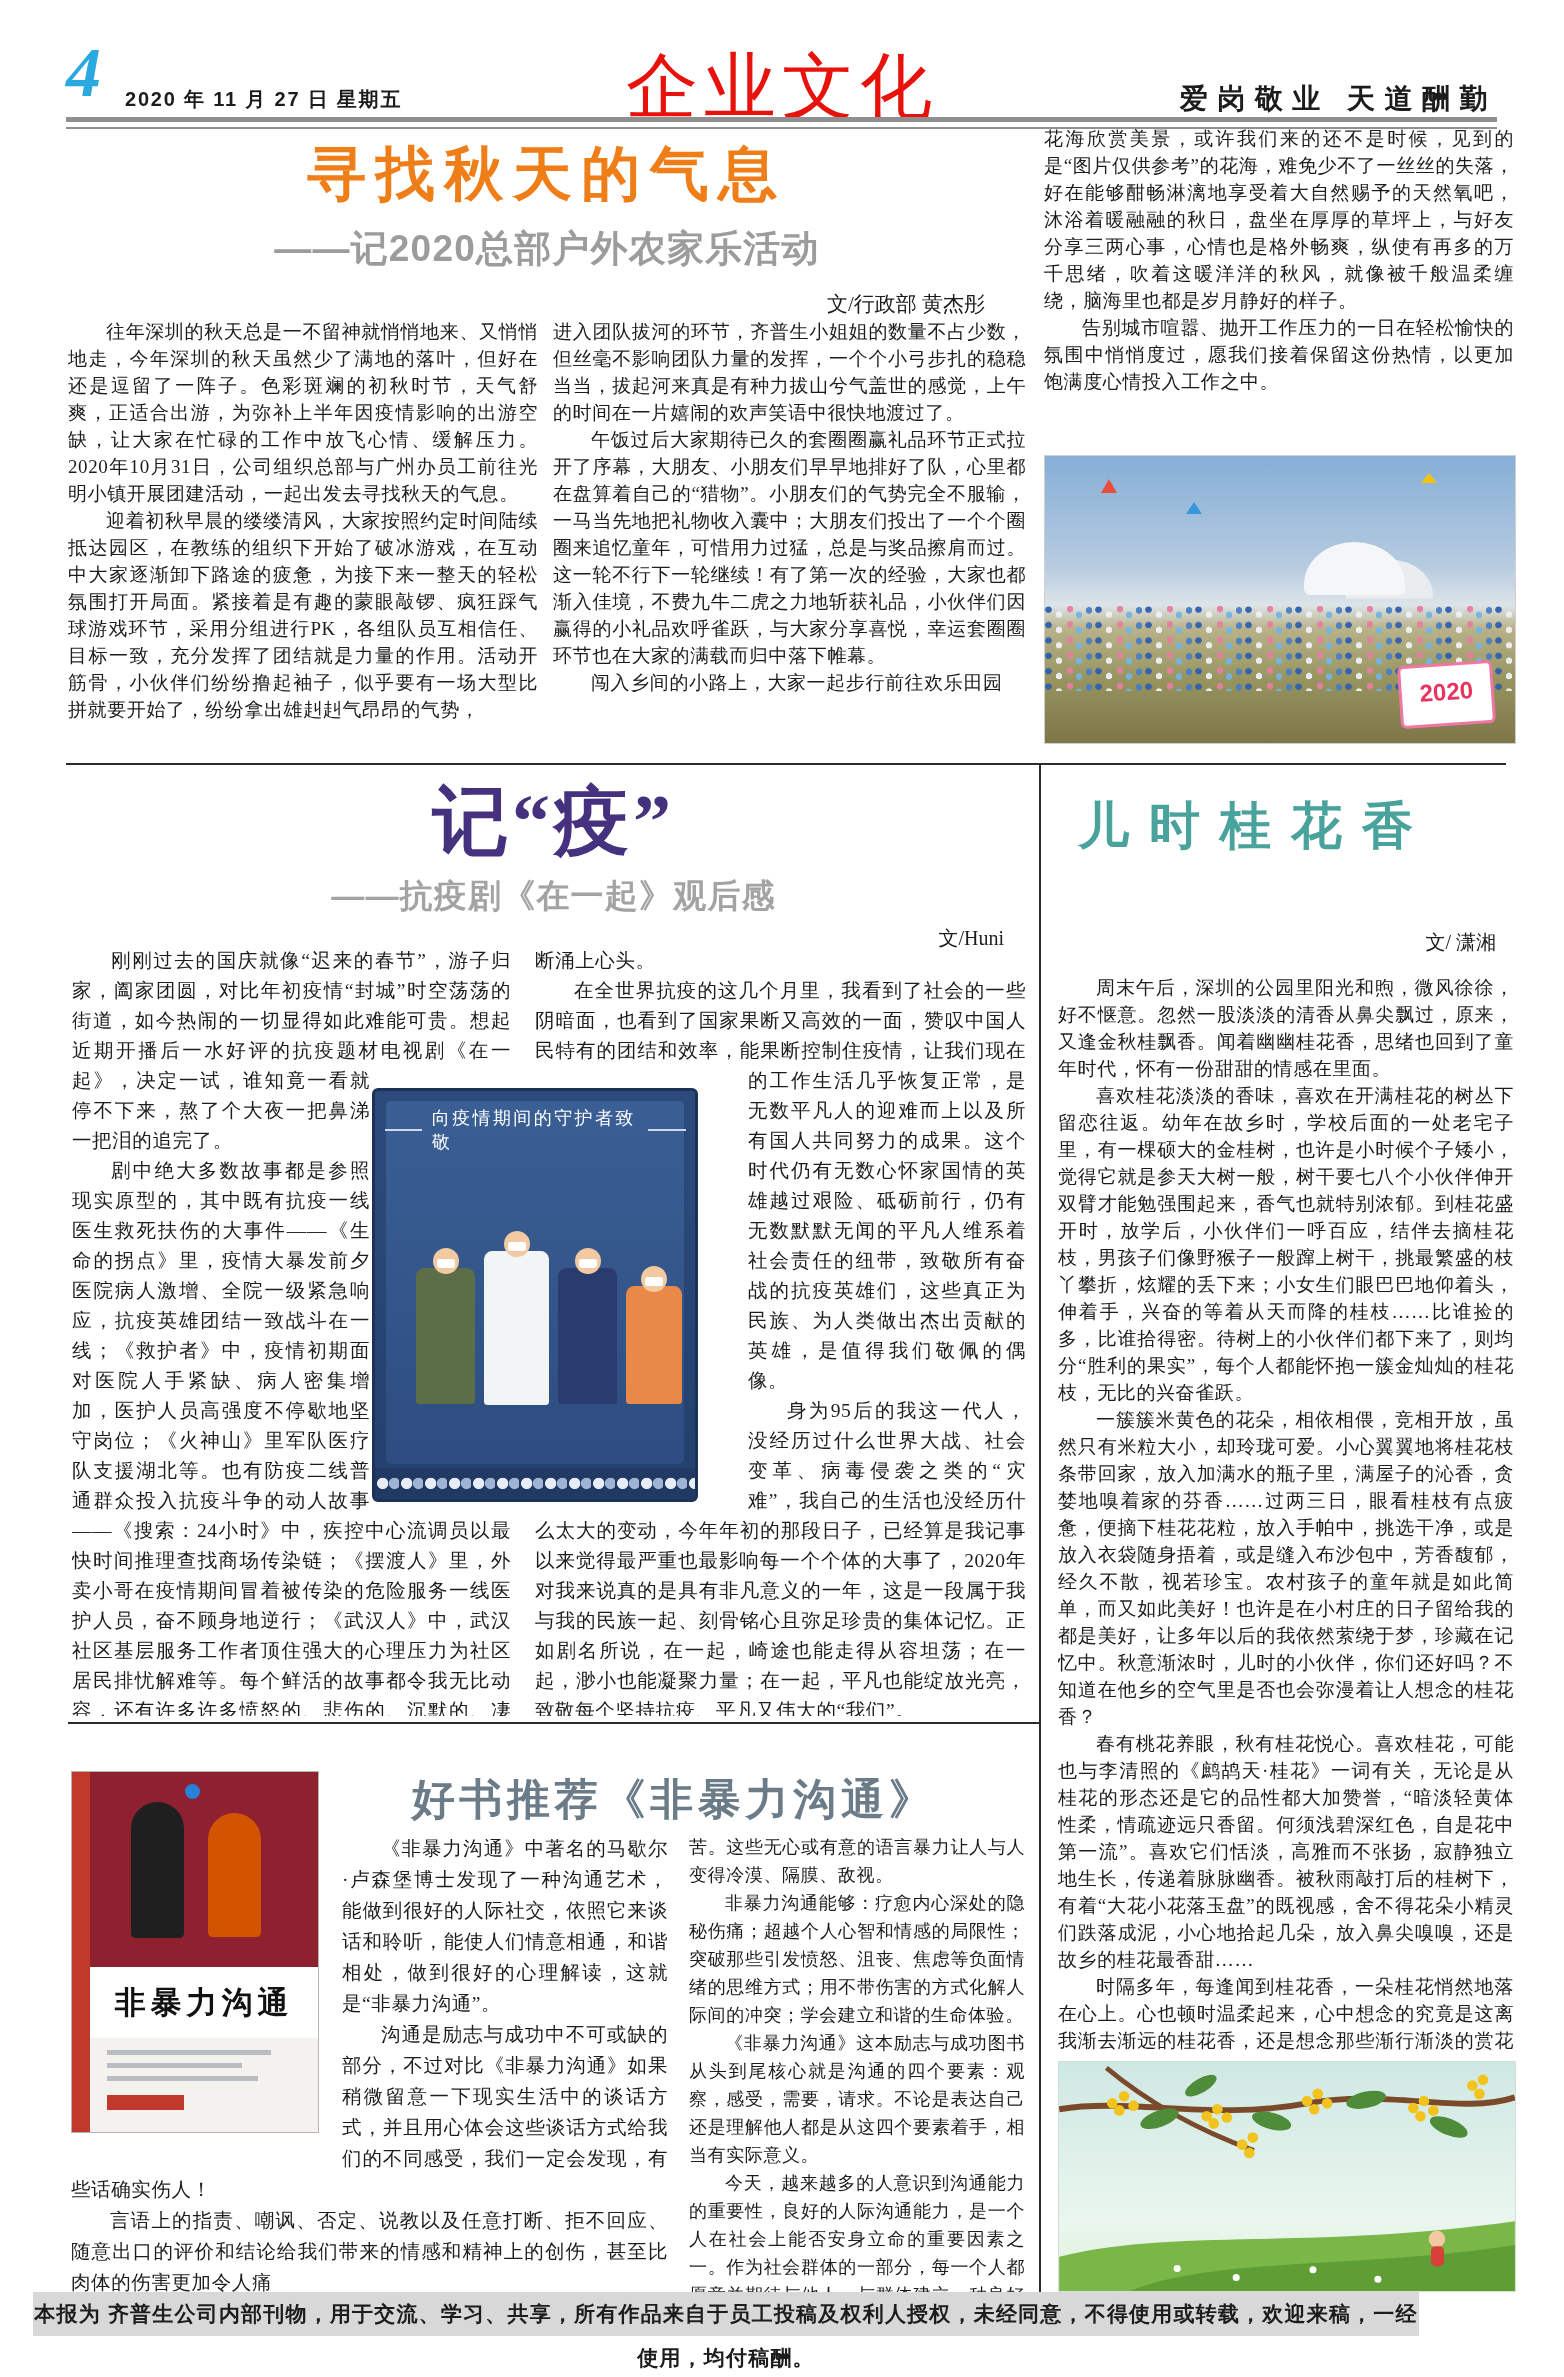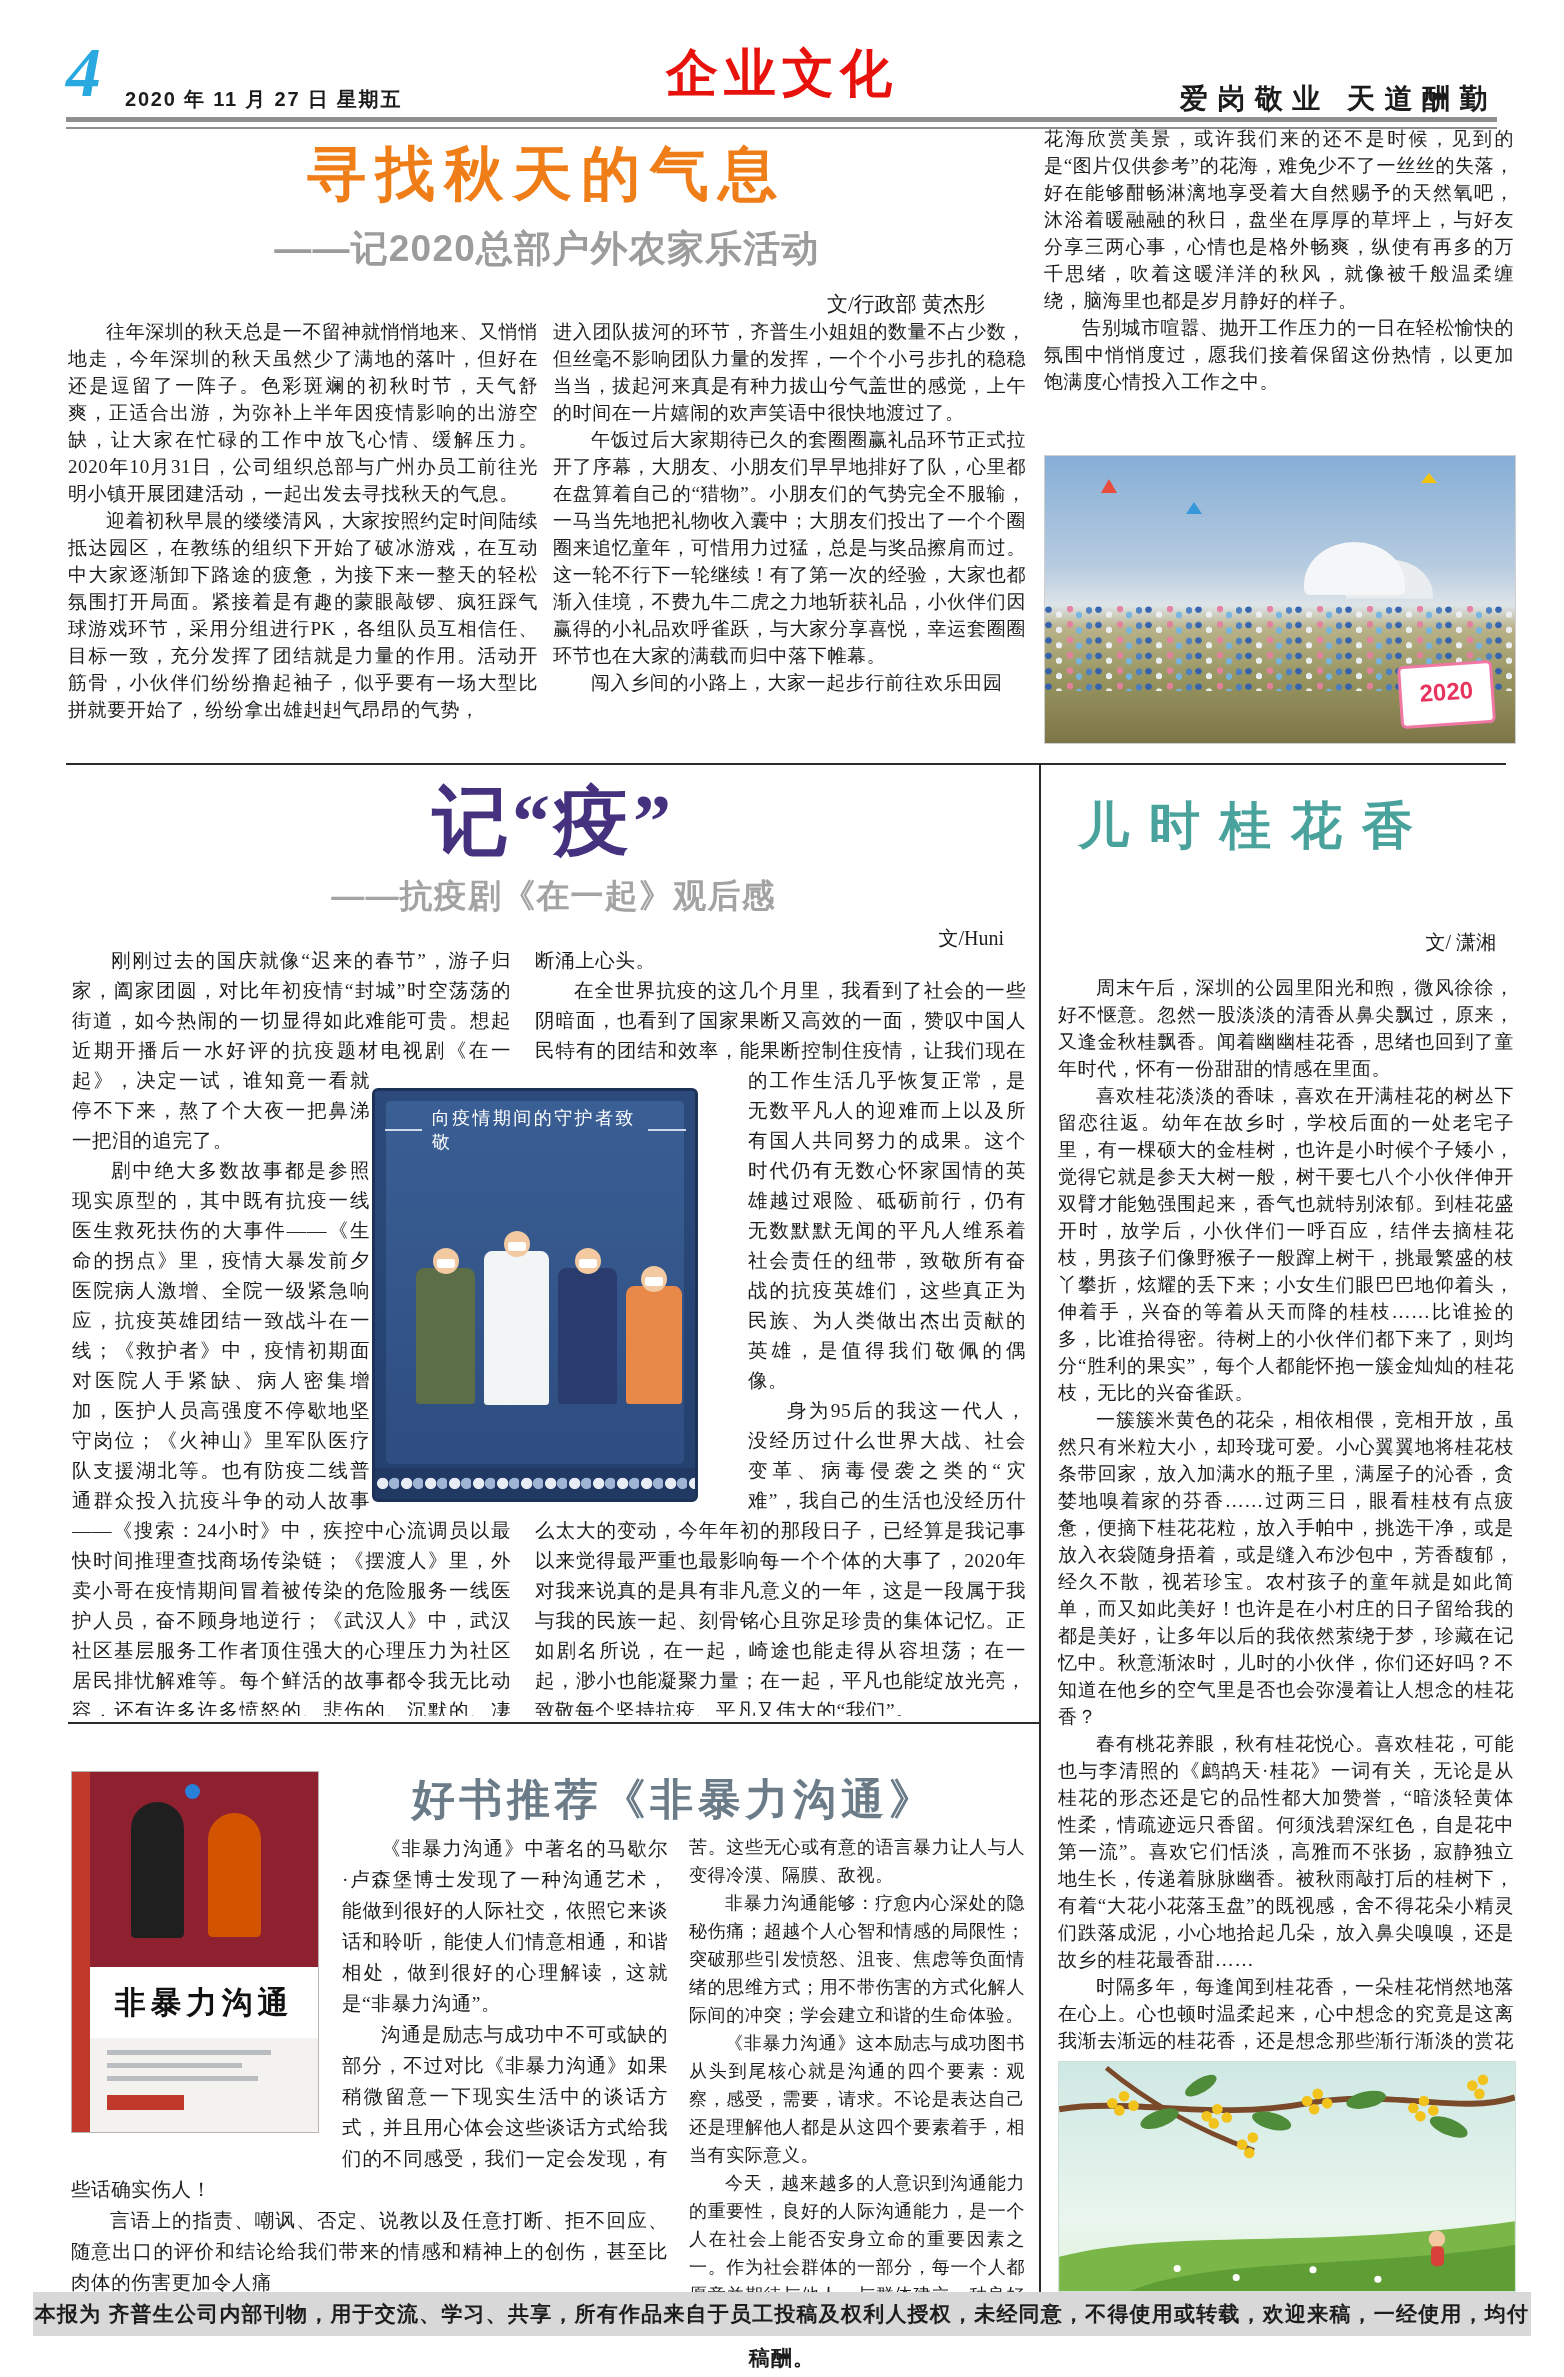--- a/index.html
+++ b/index.html
@@ -7,21 +7,21 @@
         font-family:"Liberation Serif","DejaVu Serif",serif;color:#1c1c1c;}
   .abs{position:absolute;}
   .sans{font-family:"Liberation Sans","DejaVu Sans",sans-serif;}
   .serif{font-family:"Liberation Serif","DejaVu Serif",serif;}
   .body-text p{margin:0;text-align:justify;text-indent:2em;}
   .body-text p.noind{text-indent:0;}
   .col{overflow:hidden;}
   
   .pagenum{font-size:70px;font-weight:bold;font-style:italic;color:#2aa9e1;line-height:1;}
   .dateline{font-size:20px;font-weight:bold;letter-spacing:1.8px;}
-  .masthead{width:100%;text-align:center;font-size:52px;font-weight:bold;color:#e8120d;letter-spacing:6px;}
+  .masthead{width:100%;text-align:center;font-size:72px;font-weight:normal;color:#e8120d;letter-spacing:6px;}
   .slogan{font-size:28px;font-weight:bold;letter-spacing:9.5px;text-align:right;}
   .rule{background:#8f8f8f;}
   .hairline{background:#2b2b2b;}
   
   .a1-titlebox{width:958px;text-align:center;}
   .a1-title{font-size:59px;font-weight:bold;color:#ef7d18;letter-spacing:9.5px;line-height:1.15;}
   .a1-sub{margin-top:15.4px;font-size:37px;font-weight:bold;color:#9c9c9c;letter-spacing:1.2px;}
   .a1-byline{margin-top:15.4px;padding-right:41px;text-align:right;font-size:21px;}
   .a1-body{font-size:19px;line-height:27px;letter-spacing:0.6px;}
   
@@ -236,16 +236,16 @@
       <rect x="630" y="312" width="22" height="34" rx="8" fill="#d8403a"></rect>
       <g fill="#ffffff">
           <circle cx="200" cy="350" r="6"></circle>
           <circle cx="300" cy="365" r="6"></circle>
           <circle cx="430" cy="352" r="6"></circle>
           <circle cx="540" cy="368" r="6"></circle>
         </g>
     </svg>
   </div>
 
-  <div class="abs footer-bar" style="left:33px;top:2292px;width:1498px;height:44px;">本报为 齐普生公司内部刊物，用于交流、学习、共享，所有作品来自于员工投稿及权利人授权，未经同意，不得使用或转载，欢迎来稿，一经使用，均付稿酬。</div>
+  <div class="abs footer-bar" style="left:33px;top:2292px;width:1386px;height:44px;">本报为 齐普生公司内部刊物，用于交流、学习、共享，所有作品来自于员工投稿及权利人授权，未经同意，不得使用或转载，欢迎来稿，一经使用，均付稿酬。</div>
 
 </div>
 
 
 </body></html>

